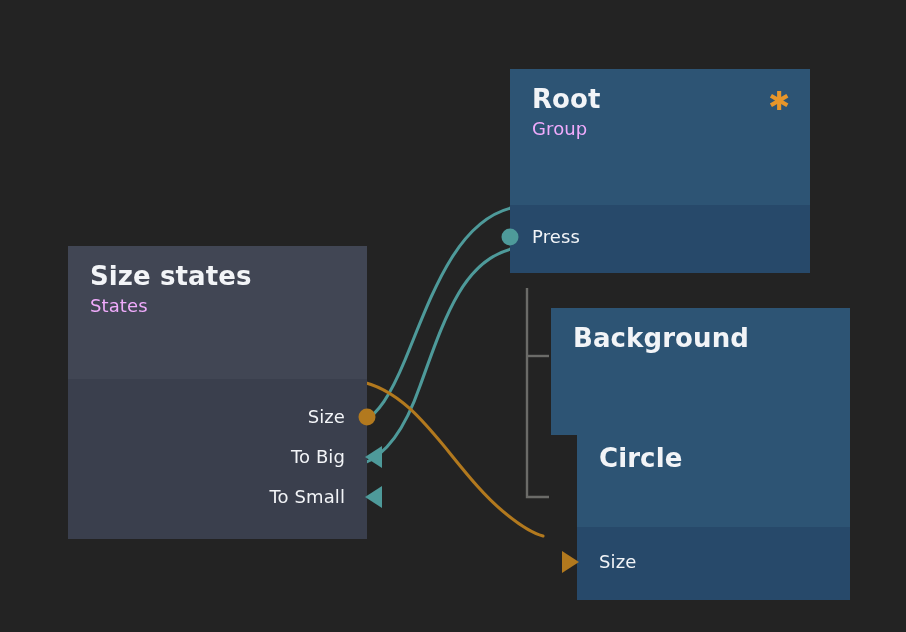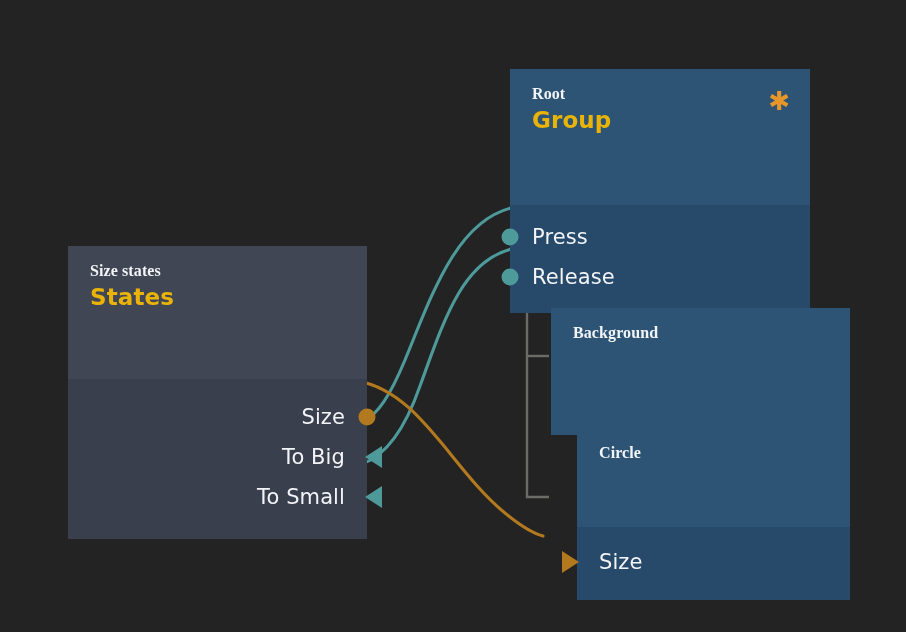--- a/index.html
+++ b/index.html
@@ -31,44 +31,43 @@
   }
   .node {
     position: absolute;
     box-sizing: border-box;
     z-index: 10;
   }
   .node-header {
     padding: 16px 22px 14px 22px;
   }
   .node-title {
-    font-size: 16px;
+    font-size: 26px;
     font-weight: bold;
     color: #f2f4f7;
     line-height: 1.13;
     letter-spacing: 0.1px;
-    font-family: Liberation Serif, serif;
   }
   .node-subtitle {
-    font-size: 23px;
-    font-weight: bold;
-    color: #eab308;
+    font-size: 18px;
+    font-weight: normal;
+    color: #f0abfc;
     line-height: 1.3;
     margin-top: 3px;
     letter-spacing: 0.1px;
   }
   .node-body {
     padding: 8px 0 10px 0;
   }
   .port-row {
     position: relative;
     height: 40px;
     display: flex;
     align-items: center;
-    font-size: 21px;
+    font-size: 18px;
     color: #f2f4f7;
     letter-spacing: 0.1px;
   }
   .port-label { line-height: 1; }
 
   
   .node.blue .node-header { background: #2d5474; }
   .node.blue .node-body   { background: #27496a; }
   .node.blue .port-row    { padding-left: 22px; }
 
@@ -161,24 +160,20 @@
     <div class="node-header">
       <div class="node-title">Root</div>
       <div class="node-subtitle">Group</div>
       <div class="header-glyph">✱</div>
     </div>
     <div class="node-body">
       <div class="port-row">
         <span class="port-dot teal left"></span>
         <span class="port-label">Press</span>
       </div>
-      <div class="port-row">
-        <span class="port-dot teal left"></span>
-        <span class="port-label">Release</span>
-      </div>
     </div>
   </div>
 
   <div class="node grey" id="node-sizestates">
     <div class="node-header">
       <div class="node-title">Size states</div>
       <div class="node-subtitle">States</div>
     </div>
     <div class="node-body">
       <div class="port-row">

